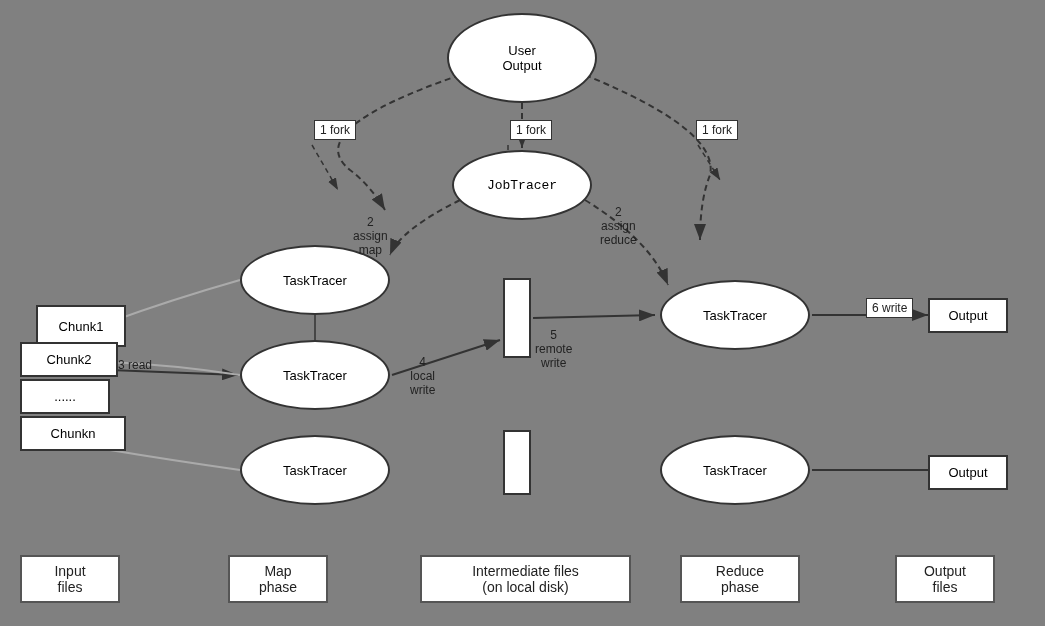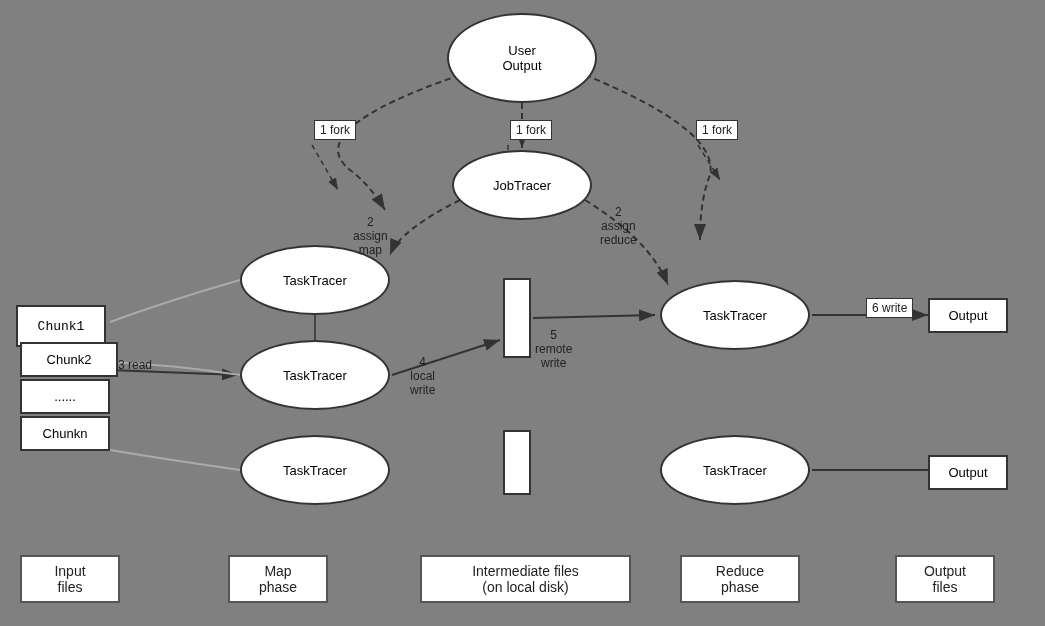--- a/index.html
+++ b/index.html
@@ -130,21 +130,21 @@
 
     <path d="M 698 145 L 720 180" stroke="#333" stroke-width="1.5" stroke-dasharray="5,4" fill="none" marker-end="url(#arrowhead)"></path>
 
   </svg>
 
   <div class="ellipse-node" style="left:447px; top:13px; width:150px; height:90px;">
     <span style="white-space:pre-line;">User
 Output</span>
   </div>
 
-  <div class="ellipse-node" style="left:452px; top:150px; width:140px; height:70px;">
+  <div class="ellipse-node" style="left:452px; top:150px; width:140px; height:70px;font-family:Liberation Mono, monospace;">
     <span>JobTracer</span>
   </div>
 
   <div class="ellipse-node" style="left:240px; top:245px; width:150px; height:70px;">
     <span>TaskTracer</span>
   </div>
 
   <div class="ellipse-node" style="left:240px; top:340px; width:150px; height:70px;">
     <span>TaskTracer</span>
   </div>
@@ -154,33 +154,33 @@
   </div>
 
   <div class="ellipse-node" style="left:660px; top:280px; width:150px; height:70px;">
     <span>TaskTracer</span>
   </div>
 
   <div class="ellipse-node" style="left:660px; top:435px; width:150px; height:70px;">
     <span>TaskTracer</span>
   </div>
 
-  <div class="rect-node" style="left:16px; top:305px; width:90px; height:42px;font-family:Liberation Mono, monospace;">
+  <div class="rect-node" style="left:36px; top:305px; width:90px; height:42px;">
     <span>Chunk1</span>
   </div>
 
   <div class="rect-node" style="left:20px; top:342px; width:98px; height:35px;">
     <span>Chunk2</span>
   </div>
 
   <div class="rect-node" style="left:20px; top:379px; width:90px; height:35px;">
     <span>......</span>
   </div>
 
-  <div class="rect-node" style="left:20px; top:416px; width:90px; height:35px;">
+  <div class="rect-node" style="left:20px; top:416px; width:106px; height:35px;">
     <span>Chunkn</span>
   </div>
 
   <div class="rect-node" style="left:928px; top:298px; width:80px; height:35px;">
     <span>Output</span>
   </div>
 
   <div class="rect-node" style="left:928px; top:455px; width:80px; height:35px;">
     <span>Output</span>
   </div>

